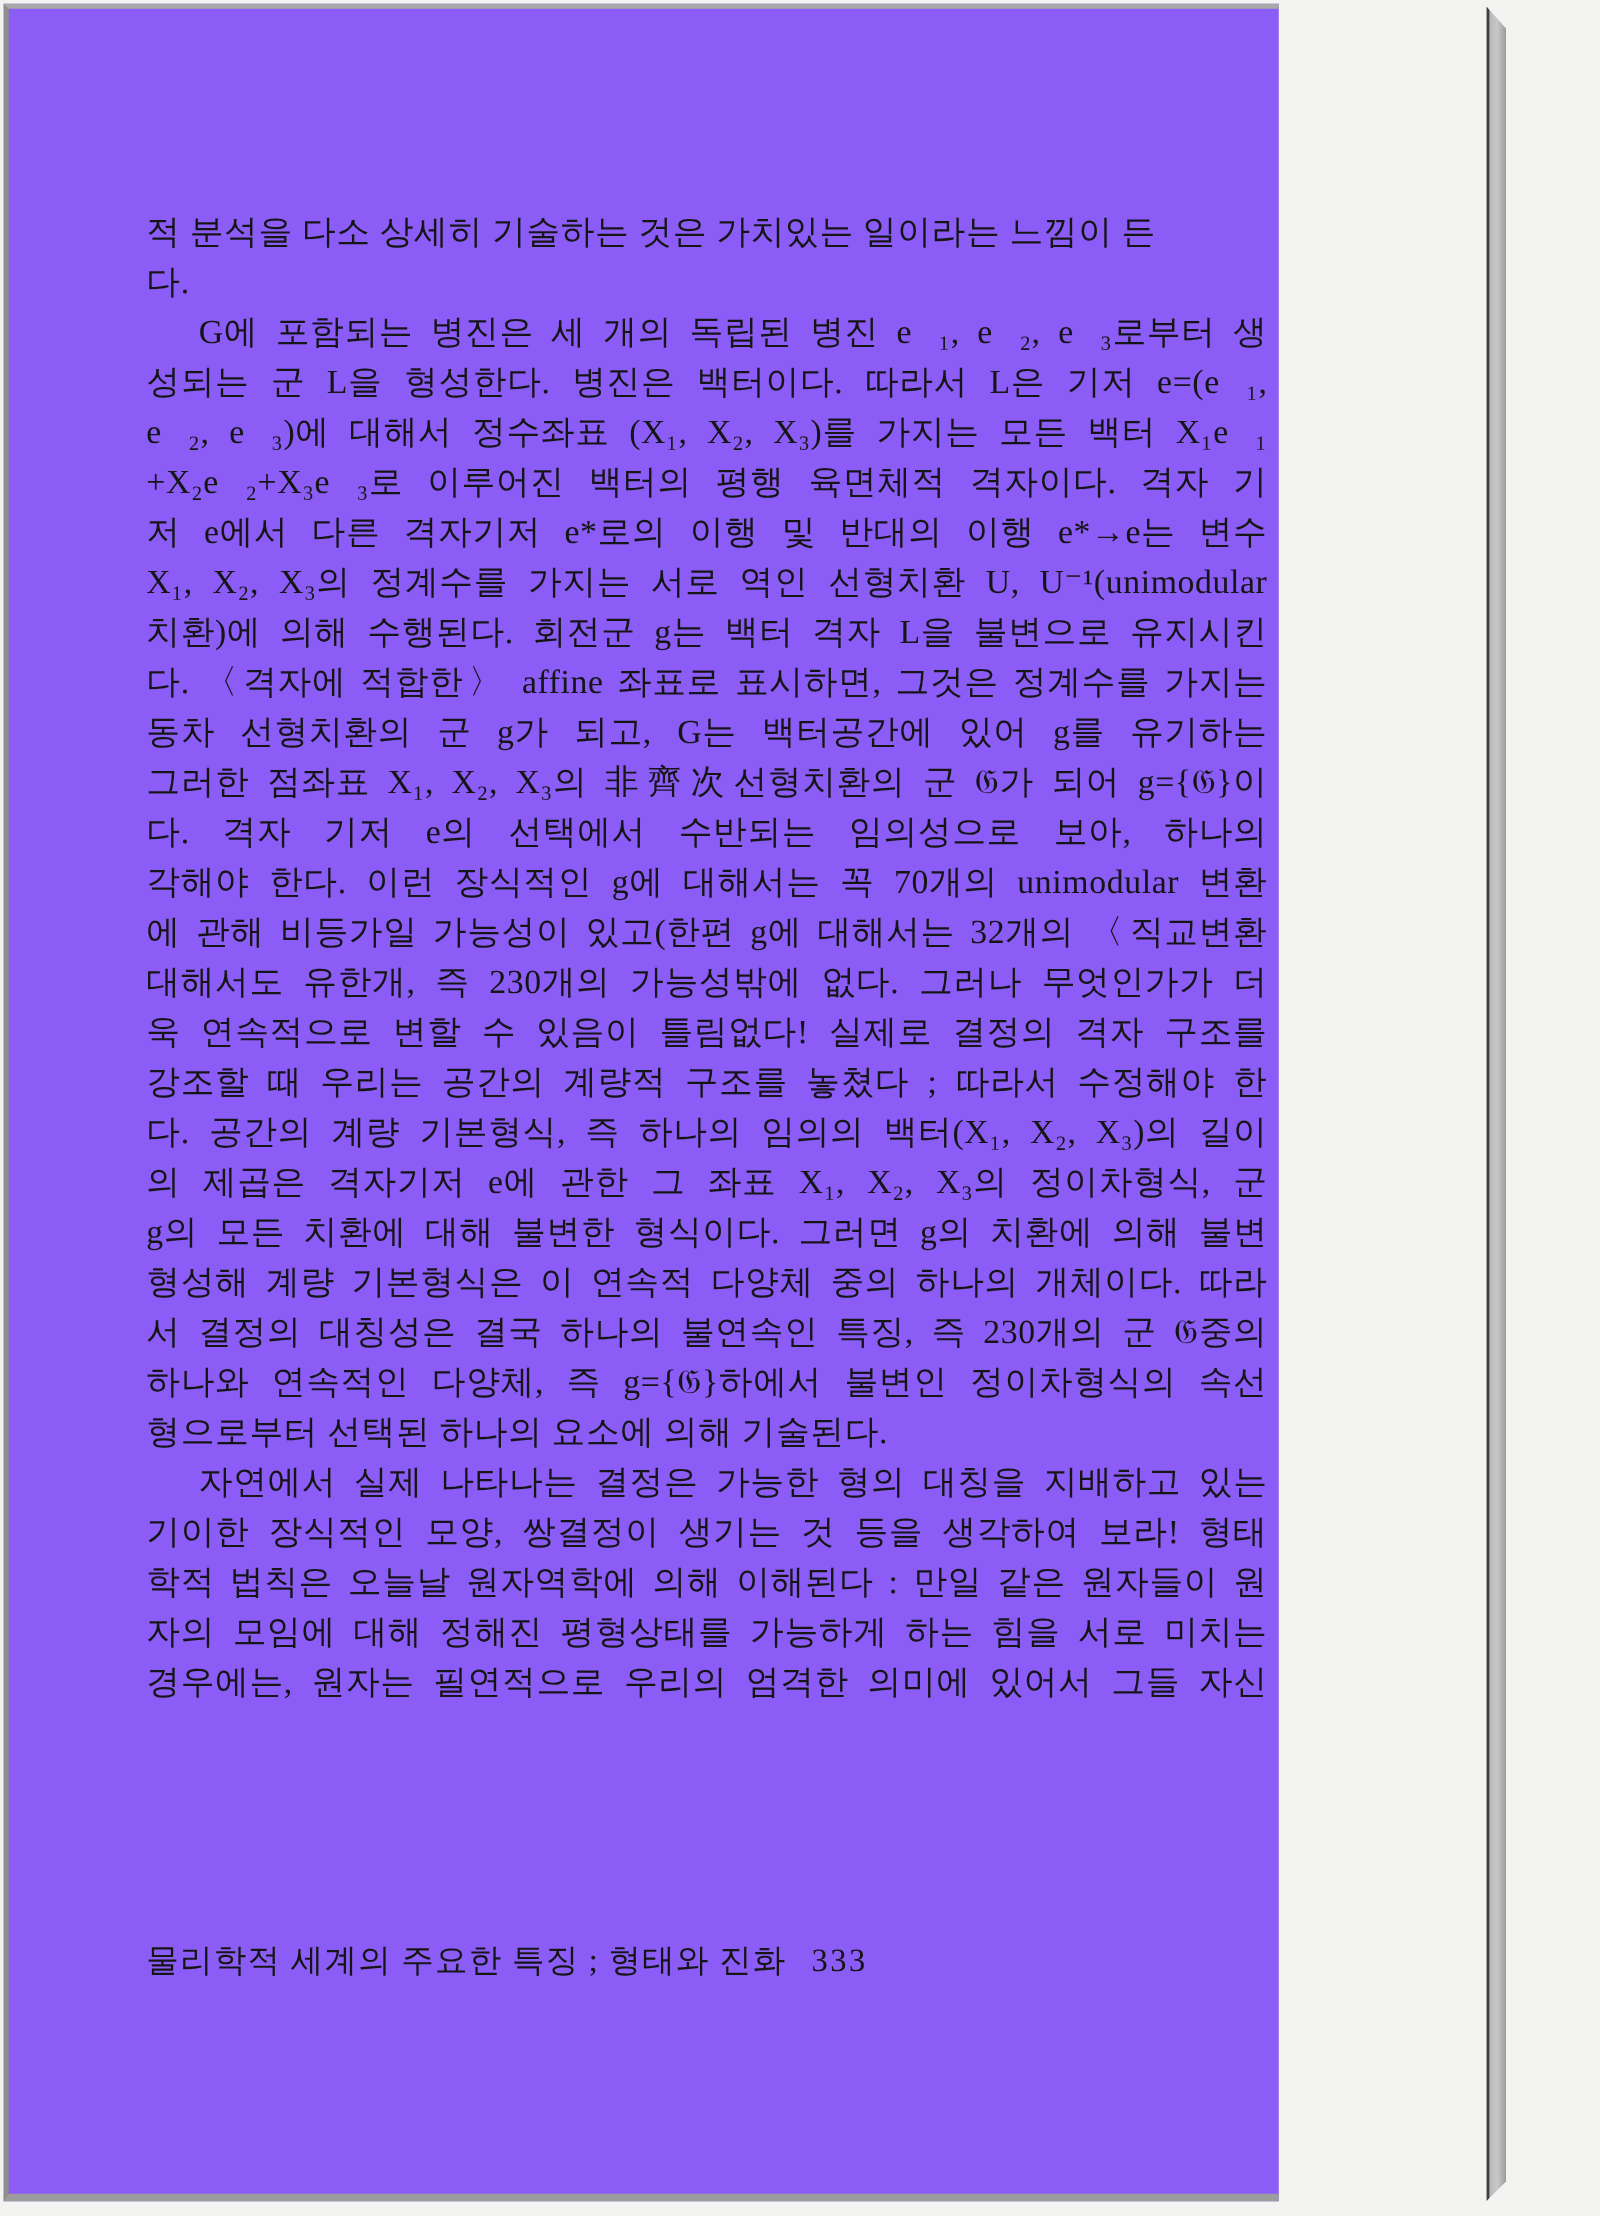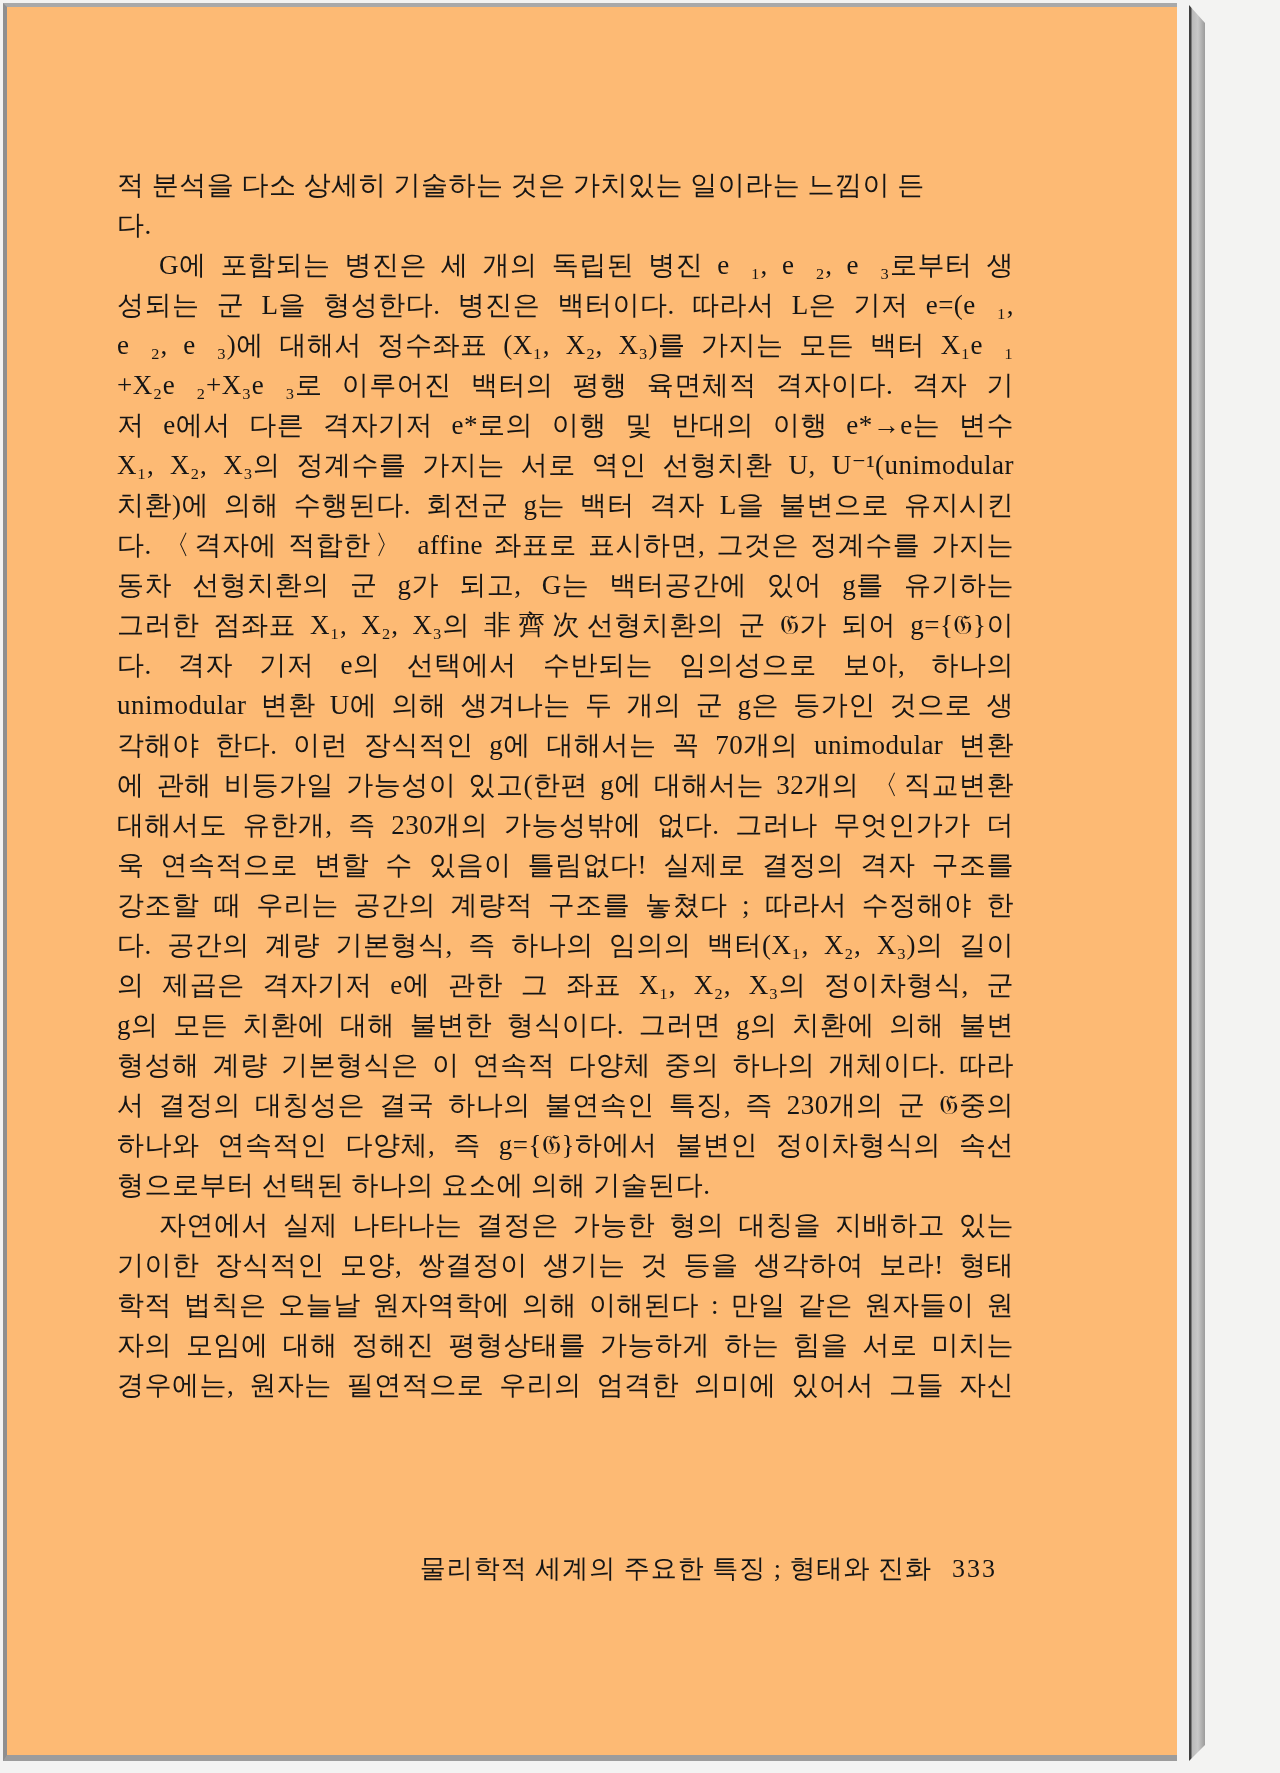--- a/index.html
+++ b/index.html
@@ -12,22 +12,22 @@
     overflow: hidden;
   }
   .page-wrap {
     position: absolute;
     left: 0; top: 0;
     width: 1280px; height: 1773px;
   }
   .page {
     position: absolute;
     left: 3px; top: 3px;
-    width: 1174px; height: 1758px;
-    background: #fdba74;
+    width: 1020px; height: 1758px;
+    background: #8b5cf6;
     border-top: 4px solid #a9a9a9;
     border-left: 4px solid #8f8f8f;
     border-bottom: 6px solid #9c9c9c;
     box-sizing: border-box;
   }
   .page-edge {
     position: absolute;
     left: 1189px; top: 5px;
     width: 16px; height: 1756px;
     background: linear-gradient(to right, #3f3f3f 0px, #3f3f3f 2px, #b9b9b9 3px, #c8c8c8 55%, #9b9b9b 100%);
@@ -50,21 +50,21 @@
   }
   .line.indent { padding-left: 42px; box-sizing: border-box; }
   .line.short { text-align-last: left; }
   .footer {
     position: absolute;
     left: 110px; top: 1542px;
     width: 880px;
     font-size: 26px;
     line-height: 40px;
     color: #151515;
-    text-align: right;
+    text-align: left;
     letter-spacing: 1px;
   }
   .footer .page-num { margin-left: 20px; letter-spacing: 2px; }
 </style>
 </head>
 <body>
 
 <div class="page-wrap">
   <div class="page">
     <div class="text-block">
@@ -74,21 +74,20 @@
       <div class="line">성되는 군 L을 형성한다. 병진은 백터이다. 따라서 L은 기저 e=(e⃗₁,</div>
       <div class="line">e⃗₂, e⃗₃)에 대해서 정수좌표 (X₁, X₂, X₃)를 가지는 모든 백터 X₁e⃗₁</div>
       <div class="line">+X₂e⃗₂+X₃e⃗₃로 이루어진 백터의 평행 육면체적 격자이다. 격자 기</div>
       <div class="line">저 e에서 다른 격자기저 e*로의 이행 및 반대의 이행 e*→e는 변수</div>
       <div class="line">X₁, X₂, X₃의 정계수를 가지는 서로 역인 선형치환 U, U⁻¹(unimodular</div>
       <div class="line">치환)에 의해 수행된다. 회전군 g는 백터 격자 L을 불변으로 유지시킨</div>
       <div class="line">다. 〈격자에 적합한〉 affine 좌표로 표시하면, 그것은 정계수를 가지는</div>
       <div class="line">동차 선형치환의 군 g가 되고, G는 백터공간에 있어 g를 유기하는</div>
       <div class="line">그러한 점좌표 X₁, X₂, X₃의 非齊次선형치환의 군 𝔊가 되어 g={𝔊}이</div>
       <div class="line">다. 격자 기저 e의 선택에서 수반되는 임의성으로 보아, 하나의</div>
-      <div class="line">unimodular 변환 U에 의해 생겨나는 두 개의 군 g은 등가인 것으로 생</div>
       <div class="line">각해야 한다. 이런 장식적인 g에 대해서는 꼭 70개의 unimodular 변환</div>
       <div class="line">에 관해 비등가일 가능성이 있고(한편 g에 대해서는 32개의 〈직교변환</div>
       <div class="line">대해서도 유한개, 즉 230개의 가능성밖에 없다. 그러나 무엇인가가 더</div>
       <div class="line">욱 연속적으로 변할 수 있음이 틀림없다! 실제로 결정의 격자 구조를</div>
       <div class="line">강조할 때 우리는 공간의 계량적 구조를 놓쳤다 ; 따라서 수정해야 한</div>
       <div class="line">다. 공간의 계량 기본형식, 즉 하나의 임의의 백터(X₁, X₂, X₃)의 길이</div>
       <div class="line">의 제곱은 격자기저 e에 관한 그 좌표 X₁, X₂, X₃의 정이차형식, 군</div>
       <div class="line">g의 모든 치환에 대해 불변한 형식이다. 그러면 g의 치환에 의해 불변</div>
       <div class="line">형성해 계량 기본형식은 이 연속적 다양체 중의 하나의 개체이다. 따라</div>
       <div class="line">서 결정의 대칭성은 결국 하나의 불연속인 특징, 즉 230개의 군 𝔊중의</div>

